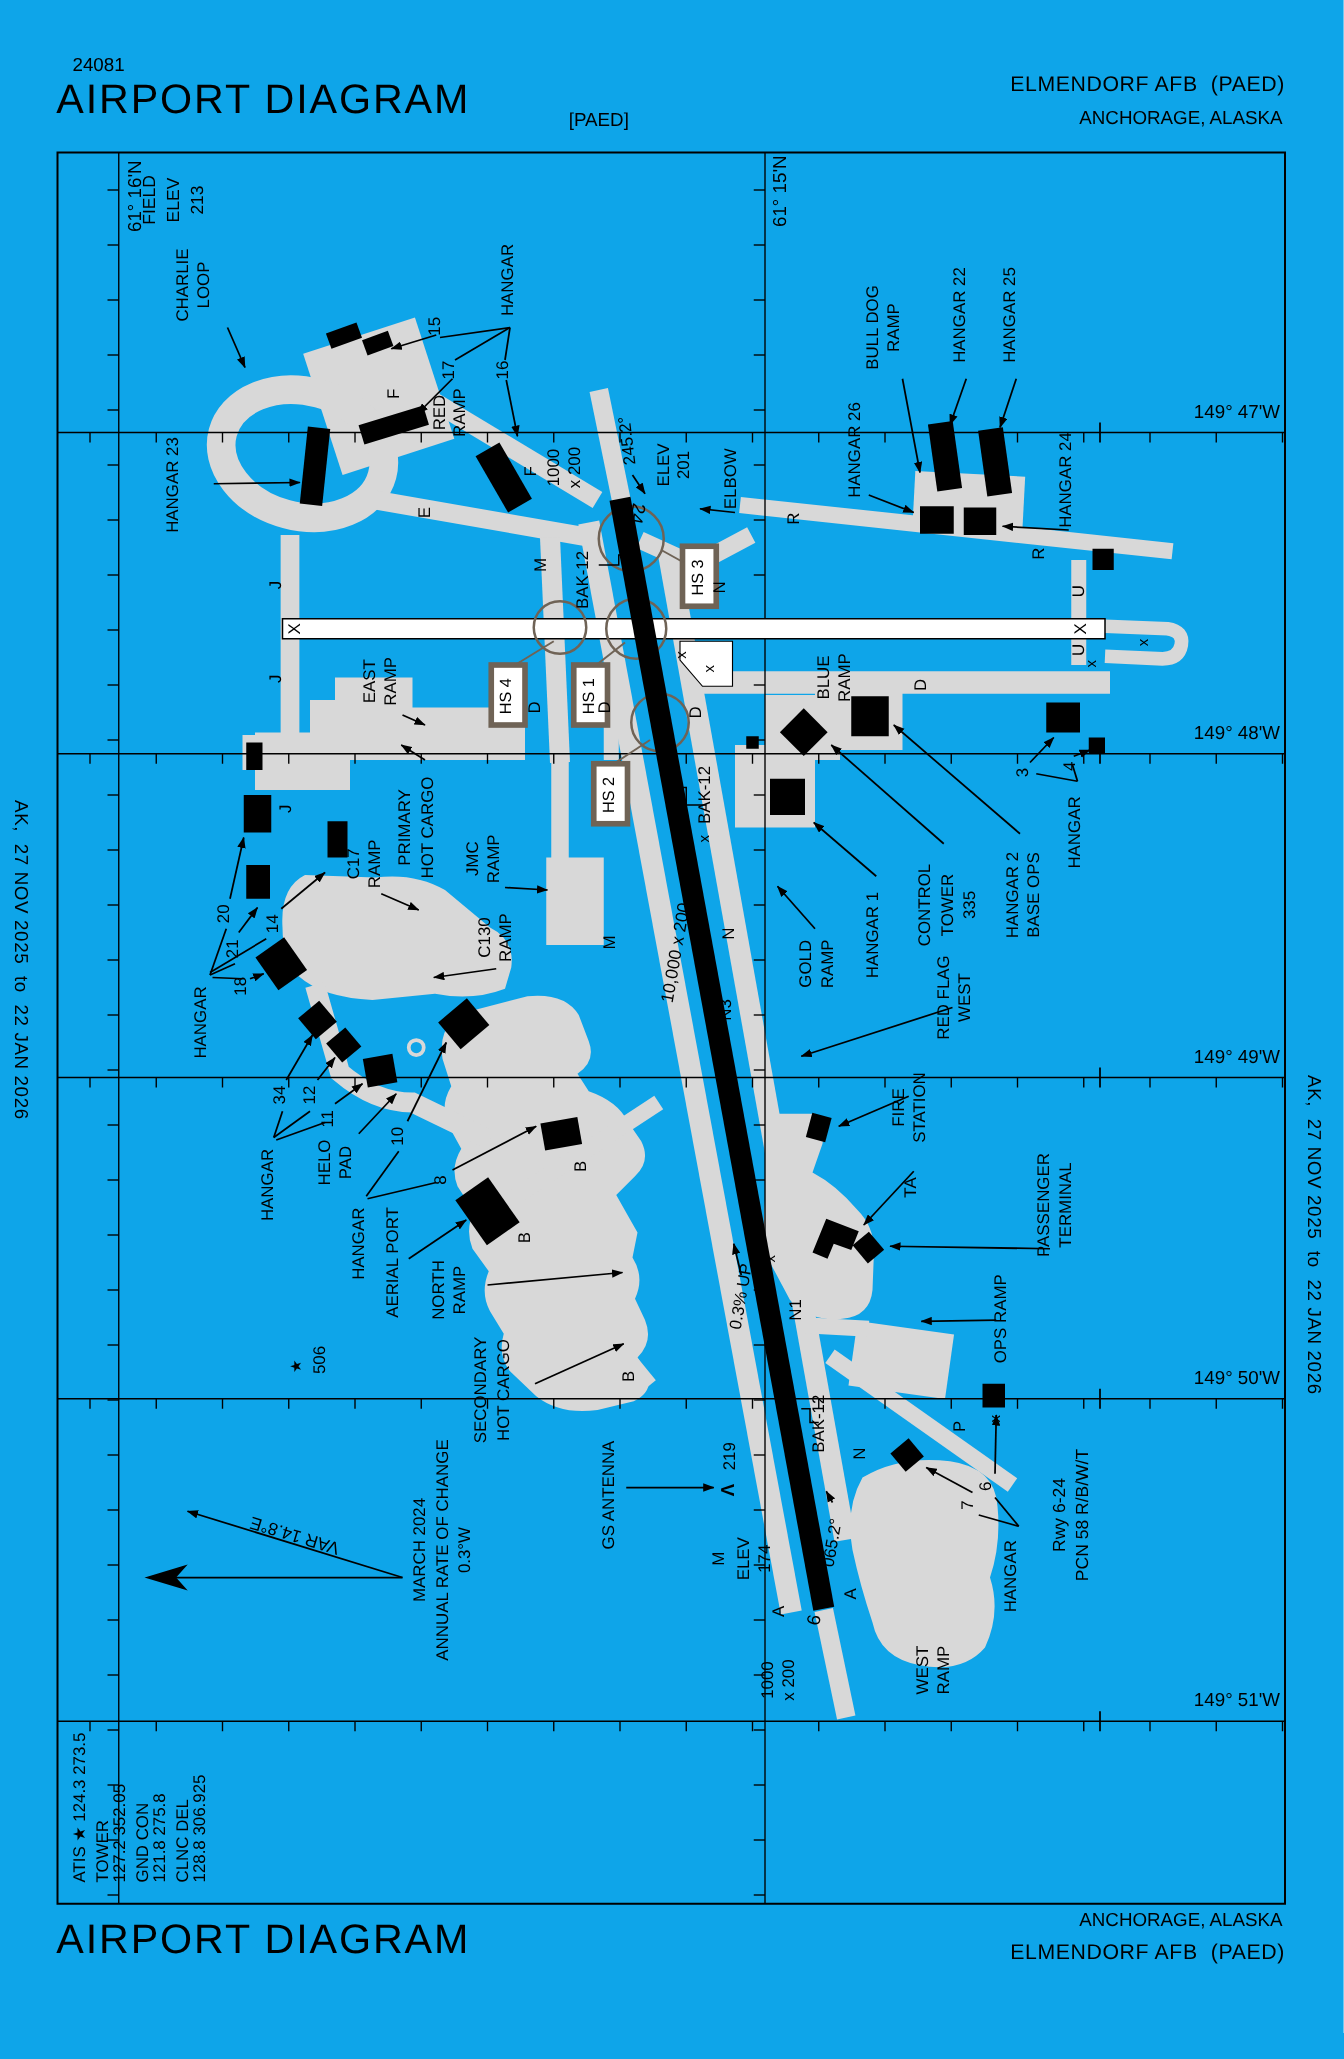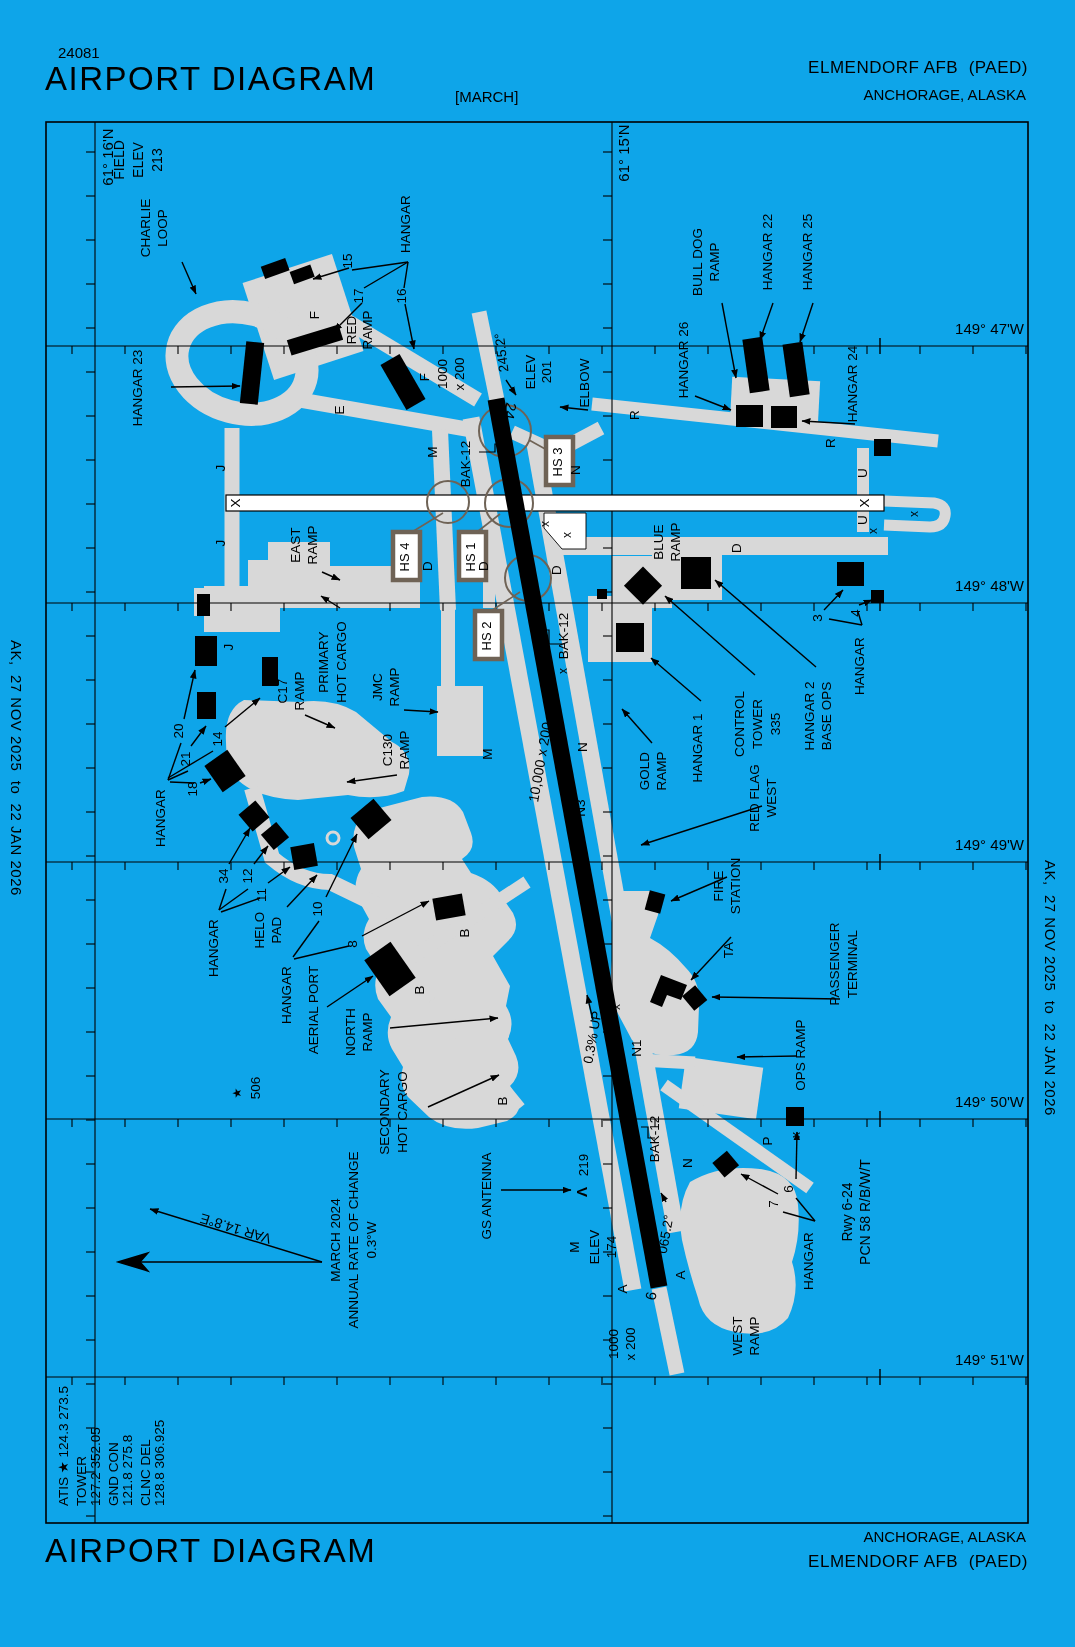--- a/index.html
+++ b/index.html
@@ -18,21 +18,21 @@
   #margin-left{left:8px;top:640px;height:320px;}
   #margin-right{left:1042px;top:860px;height:320px;}
   svg text{fill:#000;}
 </style>
 </head>
 <body>
 
 <div class="page">
   <div class="abs" id="hdr-num">24081</div>
   <div class="abs" id="hdr-title">AIRPORT DIAGRAM</div>
-  <div class="abs" id="hdr-usaf">[MARCH]</div>
+  <div class="abs" id="hdr-usaf">[PAED]</div>
   <div class="abs" id="hdr-airport">ELMENDORF AFB  (PAED)</div>
   <div class="abs" id="hdr-city">ANCHORAGE, ALASKA</div>
   <div class="abs margin-note" id="margin-left">AK,  27 NOV 2025  to  22 JAN 2026</div>
   <div class="abs margin-note" id="margin-right">AK,  27 NOV 2025  to  22 JAN 2026</div>
   <div class="abs" id="ftr-title">AIRPORT DIAGRAM</div>
   <div class="abs" id="ftr-city">ANCHORAGE, ALASKA</div>
   <div class="abs" id="ftr-airport">ELMENDORF AFB  (PAED)</div>
 
   <svg id="chart" width="1075" height="1647" viewBox="0 0 1075 1647" style="position:absolute;left:0;top:0;">
     <defs>

